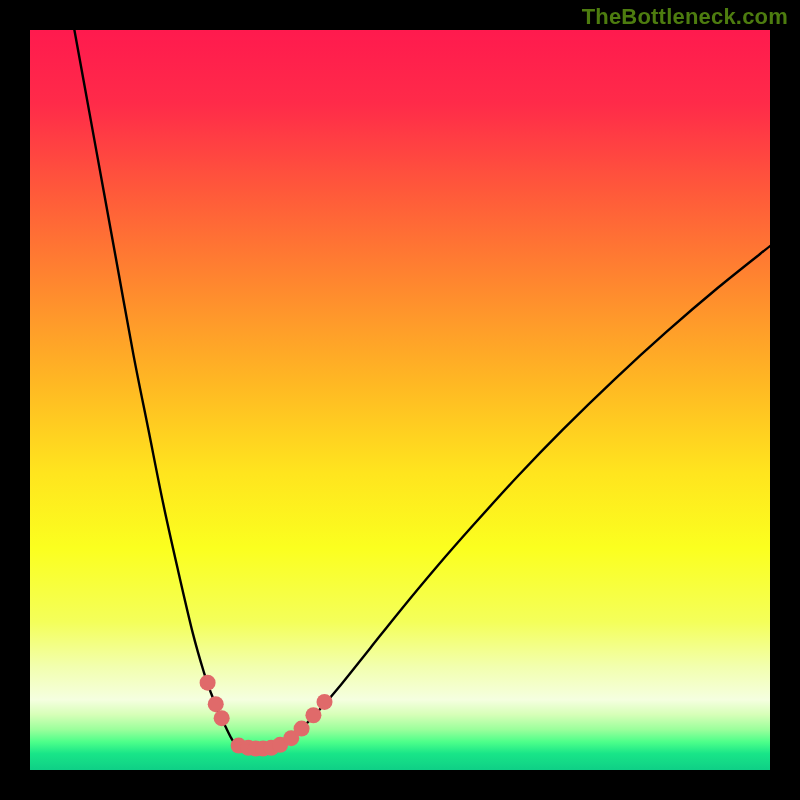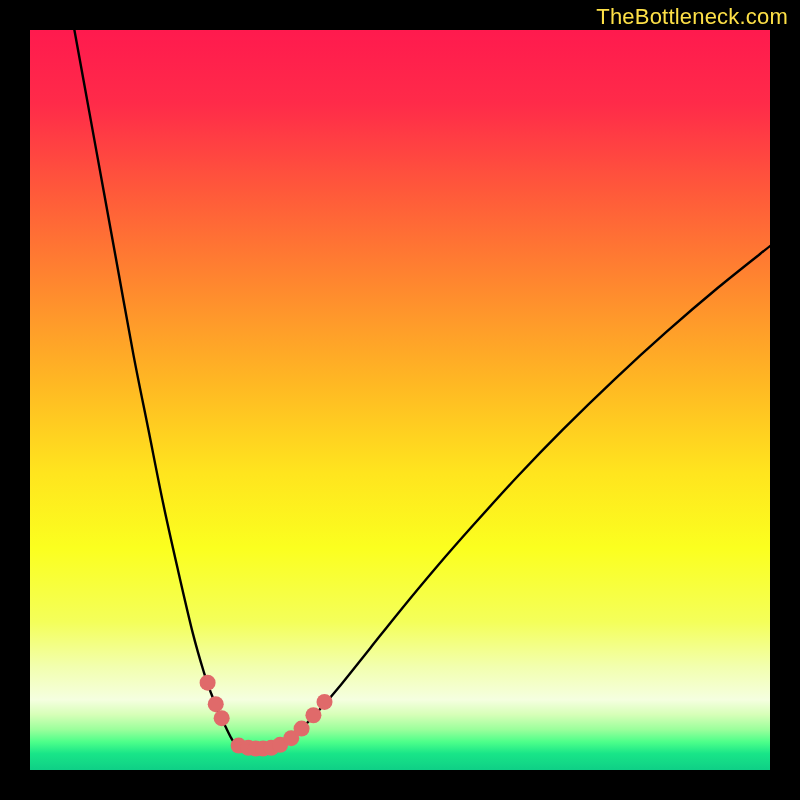--- a/index.html
+++ b/index.html
@@ -23,22 +23,23 @@
   .curve {
     position: absolute;
     inset: 0;
   }
   .watermark {
     position: absolute;
     top: 4px;
     right: 12px;
     font-family: Arial, Helvetica, sans-serif;
     font-size: 22px;
-    color: #fde047;
+    color: #4d7c0f;
     letter-spacing: 0.2px;
+    font-weight: bold;
   }
 </style>
 </head>
 <body>
 
 <div class="frame">
   <div class="plot">
     <svg class="gradient" viewBox="0 0 740 740" preserveAspectRatio="none">
       <defs>
         <linearGradient id="bg" x1="0" y1="0" x2="0" y2="1">

